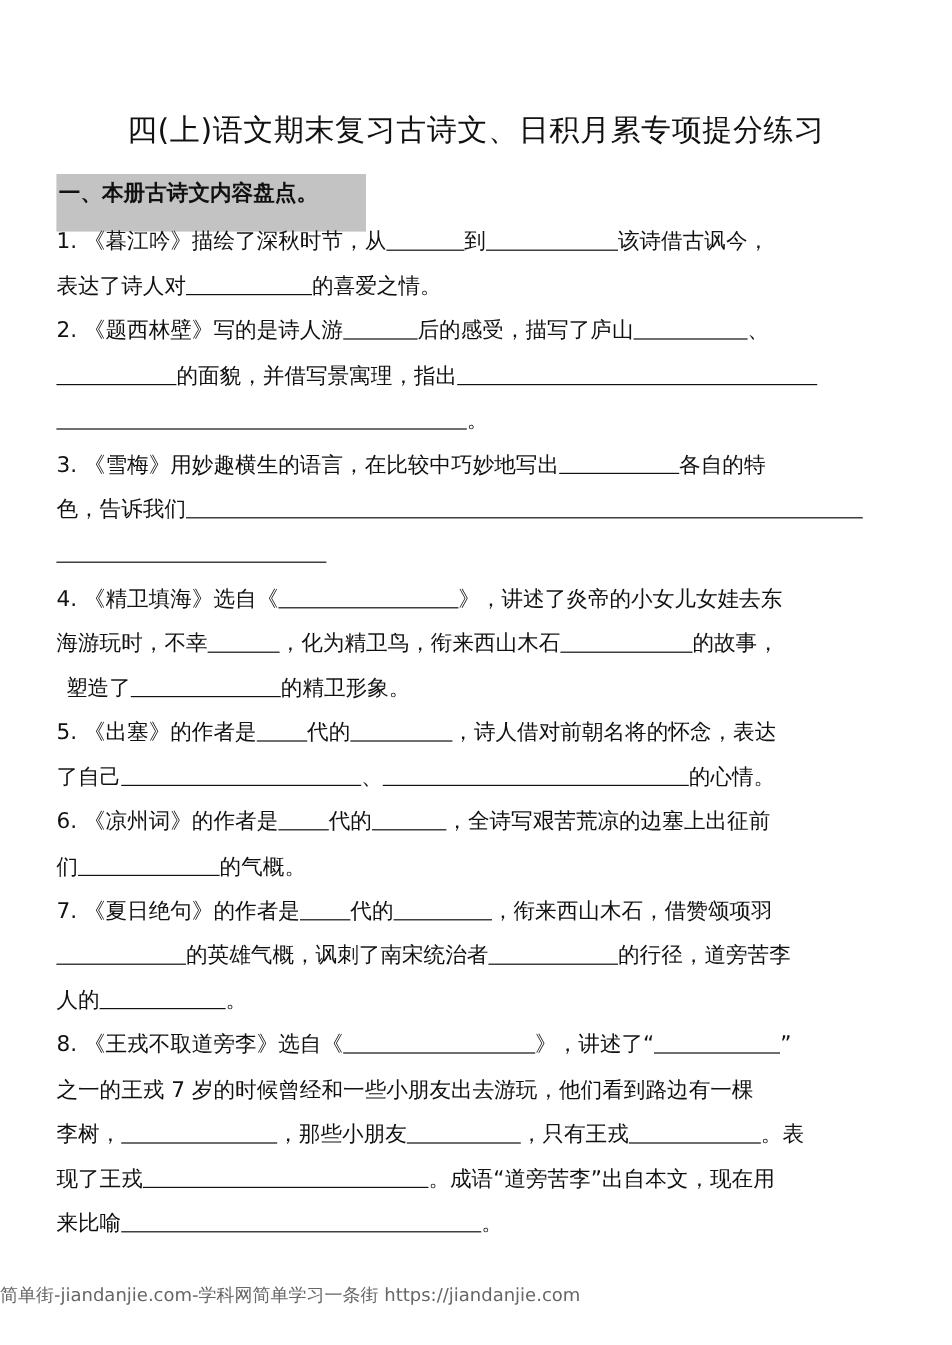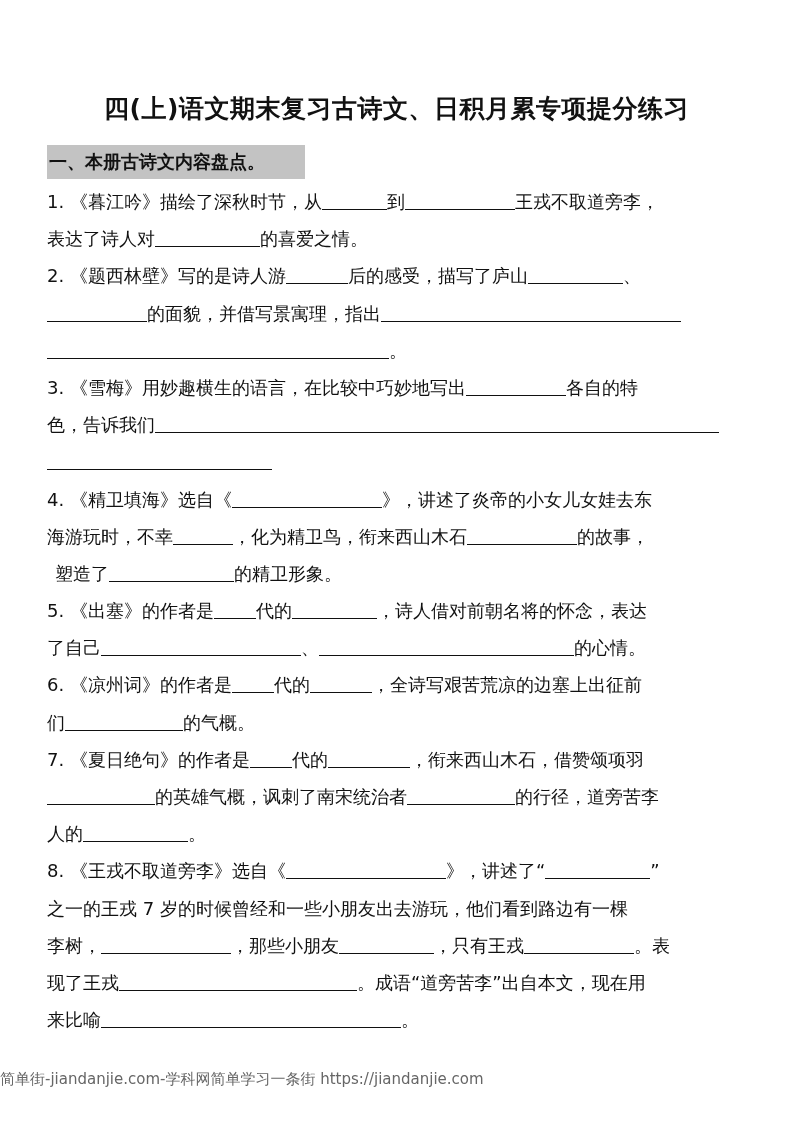--- a/index.html
+++ b/index.html
@@ -1,37 +1,37 @@
 <!DOCTYPE html>
 <html><head>
 <meta charset="utf-8">
 <style>
   html, body { margin: 0; padding: 0; background: #ffffff; }
   body { width: 793px; height: 1121px; position: relative; overflow: hidden;
          font-family: "DejaVu Sans", "Liberation Sans", sans-serif; color: #111; }
   .title { position: absolute; top: 92px; left: 0; width: 793px; text-align: center;
-           font-size: 25px; font-weight: bold; letter-spacing: 0.5px; }
-  .section { position: absolute; top: 145px; left: 47px; width: 258px; height: 34px;
+           font-size: 25px; font-weight: normal; letter-spacing: 0.5px; }
+  .section { position: absolute; top: 145px; left: 47px; width: 258px; height: 48px;
              background: #c3c3c3; font-size: 18px; font-weight: bold; line-height: 34px;
              padding-left: 2px; box-sizing: border-box; }
   .content { position: absolute; top: 183px; left: 47px; width: 692px;
              font-size: 18px; line-height: 37.2px; }
   .line { white-space: nowrap; height: 37.2px; position: relative; }
   .blank { display: inline-block; border-bottom: 1px solid #111; height: 22px; vertical-align: -2px; }
   .indent { padding-left: 8px; }
   .footer { position: absolute; top: 1070px; left: 0; width: 793px; 
             font-size: 15px; color: #666; }
 </style>
 </head>
 <body>
 
 <div class="title">四(上)语文期末复习古诗文、日积月累专项提分练习</div>
 <div class="section">一、本册古诗文内容盘点。</div>
 <div class="content" id="content">
-    <div class="line"><span>1. 《暮江吟》描绘了深秋时节，从</span><span class="blank" style="width: 65px;"></span><span>到</span><span class="blank" style="width: 110px;"></span><span>王戎不取道旁李，</span></div>
+    <div class="line"><span>1. 《暮江吟》描绘了深秋时节，从</span><span class="blank" style="width: 65px;"></span><span>到</span><span class="blank" style="width: 110px;"></span><span>该诗借古讽今，</span></div>
     <div class="line"><span>表达了诗人对</span><span class="blank" style="width: 105px;"></span><span>的喜爱之情。</span></div>
     <div class="line"><span>2. 《题西林壁》写的是诗人游</span><span class="blank" style="width: 62px;"></span><span>后的感受，描写了庐山</span><span class="blank" style="width: 95px;"></span><span>、</span></div>
     <div class="line"><span class="blank" style="width: 100px;"></span><span>的面貌，并借写景寓理，指出</span><span class="blank" style="width: 300px;"></span></div>
     <div class="line"><span class="blank" style="width: 342px;"></span><span>。</span></div>
     <div class="line"><span>3. 《雪梅》用妙趣横生的语言，在比较中巧妙地写出</span><span class="blank" style="width: 100px;"></span><span>各自的特</span></div>
     <div class="line"><span>色，告诉我们</span><span class="blank" style="width: 564px;"></span></div>
     <div class="line"><span class="blank" style="width: 225px;"></span></div>
     <div class="line"><span>4. 《精卫填海》选自《</span><span class="blank" style="width: 150px;"></span><span>》，讲述了炎帝的小女儿女娃去东</span></div>
     <div class="line"><span>海游玩时，不幸</span><span class="blank" style="width: 60px;"></span><span>，化为精卫鸟，衔来西山木石</span><span class="blank" style="width: 110px;"></span><span>的故事，</span></div>
     <div class="line indent"><span>塑造了</span><span class="blank" style="width: 125px;"></span><span>的精卫形象。</span></div>

